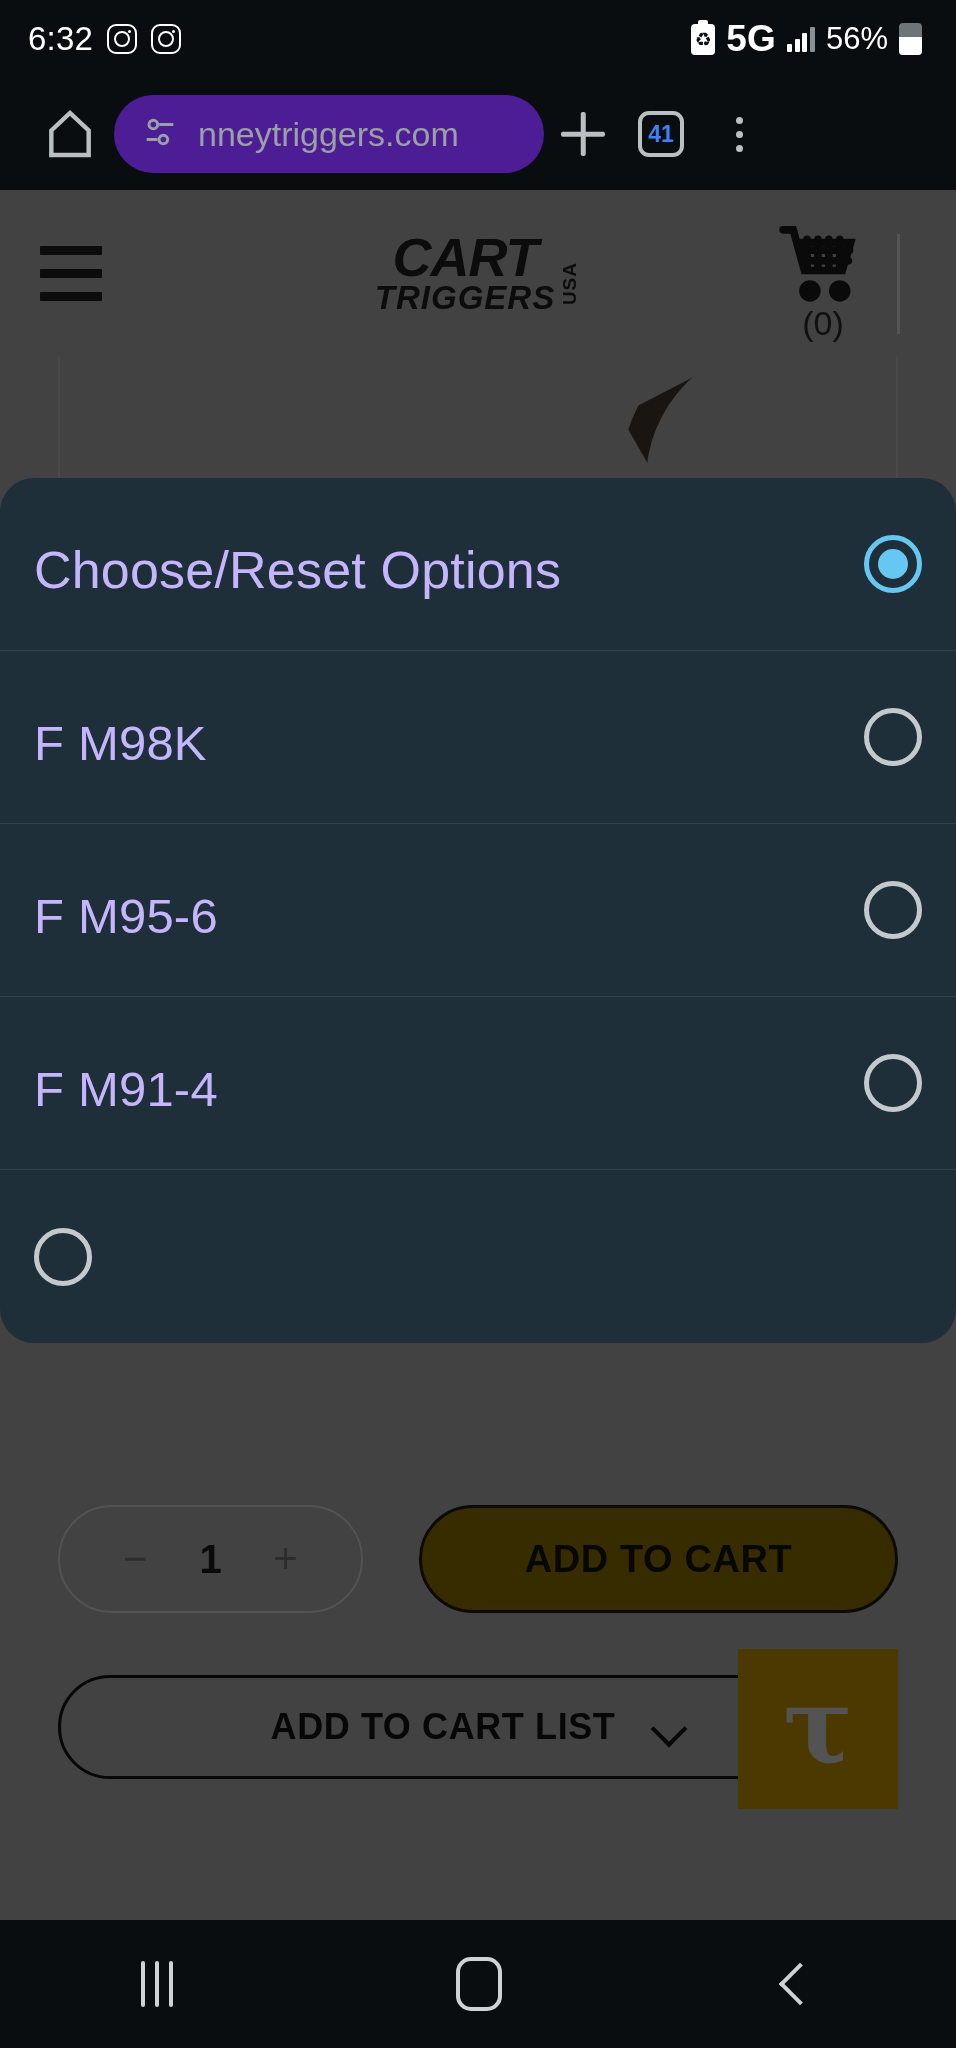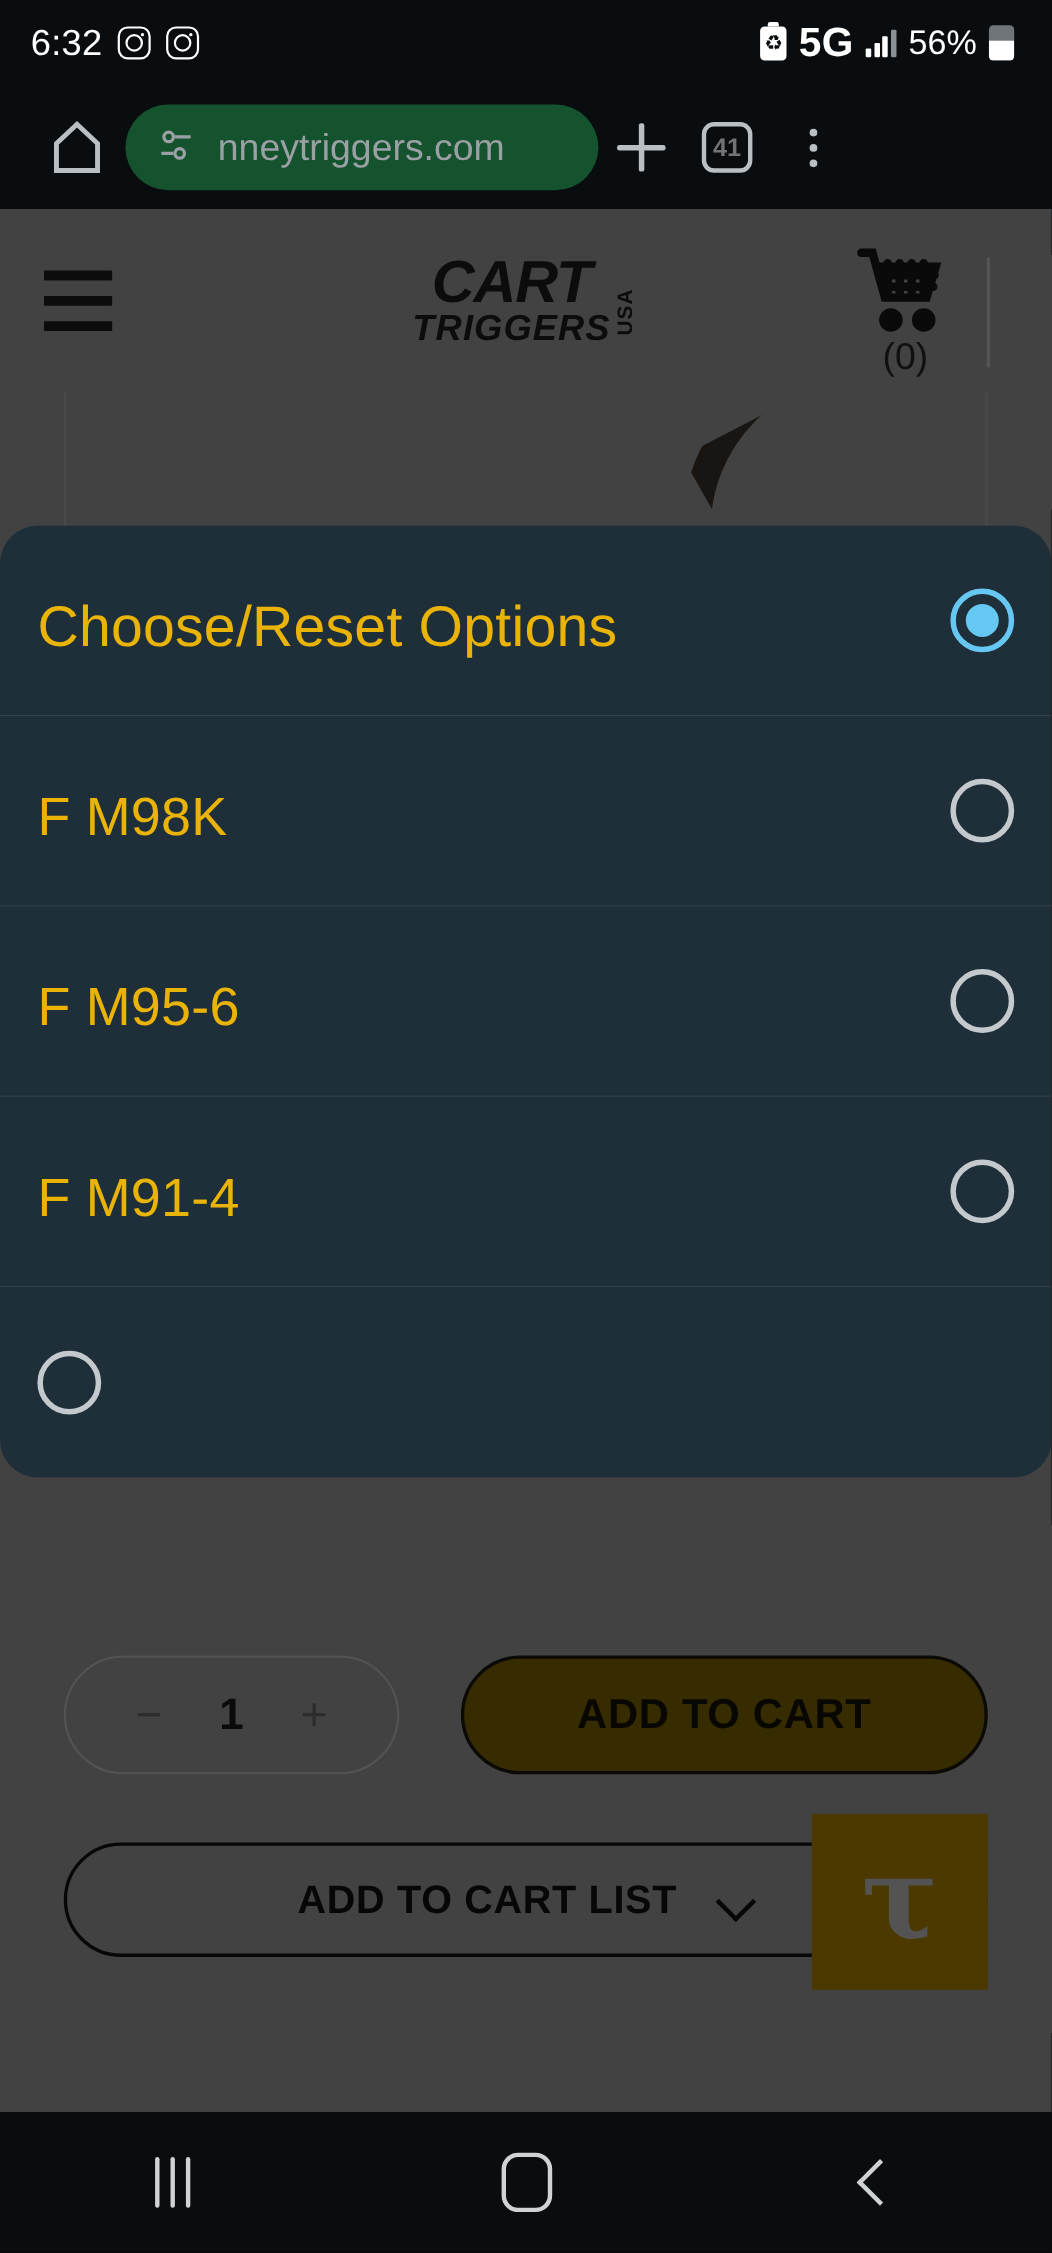--- a/index.html
+++ b/index.html
@@ -58,39 +58,39 @@
   
   .browserbar {
     position:absolute; top:78px; left:0; width:956px; height:112px;
     background:#0a0d0f;
     display:flex; align-items:center; padding:0 18px;
   }
   .home-icon { width:56px; height:56px; margin:0 10px 0 24px; position:relative;
      flex:none; }
   .home-icon svg { display:block; }
   .urlbar {
-    flex:1; height:78px; background:#14532d; border-radius:39px;
+    flex:1; height:78px; background:#4c1d95; border-radius:39px;
     display:flex; align-items:center; padding:12px 26px; gap:18px; margin-left:6px;
     max-width:430px;
   }
   .tune-icon { flex:none; }
   .url-text { color:#9aa0a4; font-size:34px; white-space:nowrap;
      overflow:hidden; text-overflow:ellipsis; }
   .tb-btn { width:78px; height:78px; display:flex; align-items:center;
      justify-content:center; flex:none; }
   .plus-icon { position:relative; width:44px; height:44px; }
   .plus-icon::before, .plus-icon::after { content:""; position:absolute;
      background:#b9bfc3; border-radius:2px; }
   .plus-icon::before { left:0; top:50%; width:44px; height:4.5px;
      transform:translateY(-50%); }
   .plus-icon::after { top:0; left:50%; height:44px; width:4.5px;
      transform:translateX(-50%); }
   .tabcount { width:46px; height:46px; border:4px solid #b9bfc3;
      border-radius:11px; display:flex; align-items:center; justify-content:center;
-     color:#737373; font-size:23px; font-weight:bold; }
+     color:#3b82f6; font-size:23px; font-weight:bold; }
   .kebab { display:flex; flex-direction:column; gap:7px; align-items:center; }
   .kebab span { width:7px; height:7px; background:#b9bfc3; border-radius:50%;
      display:block; }
 
   
   .page {
     position:absolute; top:190px; left:0; width:956px; height:1730px;
     background:#6e6e6e; overflow:hidden;
   }
   .site-header {
@@ -162,21 +162,21 @@
   .sheet {
     position:absolute; left:0; top:478px; width:956px;
     background:#1e2f39; border-radius:34px;
     overflow:hidden;
   }
   .opt-row {
     height:173px; display:flex; align-items:center; justify-content:space-between;
     padding:0 34px 0 34px; border-bottom:1.6px solid #31424b;
   }
   .opt-row:last-child { border-bottom:none; }
-  .opt-label { color:#eab308; font-size:49px; letter-spacing:.2px;margin-top:12px; }
+  .opt-label { color:#c4b5fd; font-size:49px; letter-spacing:.2px;margin-top:12px; }
   .opt-row.head .opt-label { font-size:52px; }
   .radio { width:58px; height:58px; border-radius:50%; border:5px solid #c3c9cd;
      flex:none; }
   .radio.on { border-color:#66c7f2; display:flex; align-items:center;
      justify-content:center; background:transparent; }
   .radio.on i { width:30px; height:30px; border-radius:50%; background:#66c7f2;
      display:block; }
 
   
   .navbar { position:absolute; bottom:0; left:0; width:956px; height:128px;

